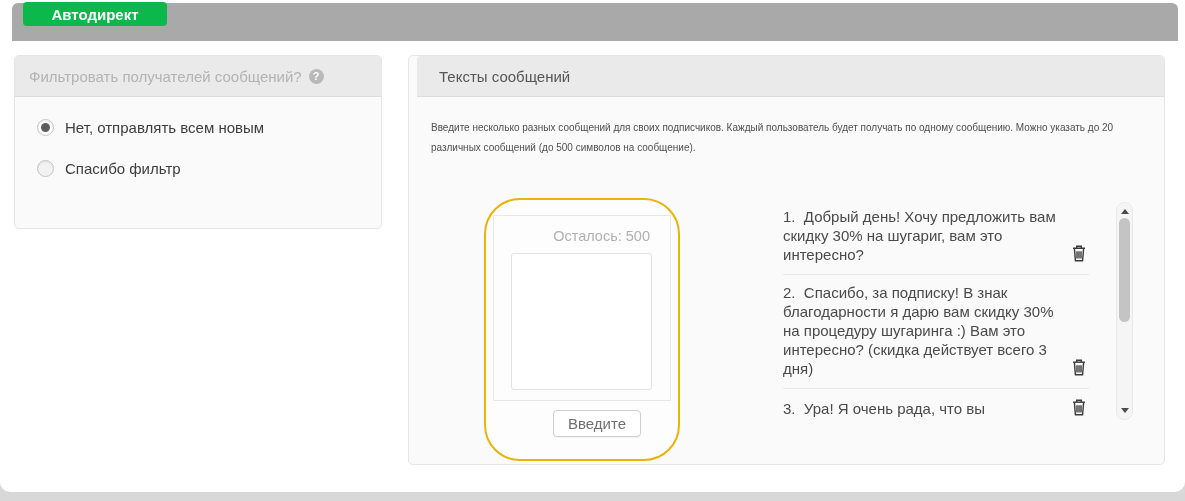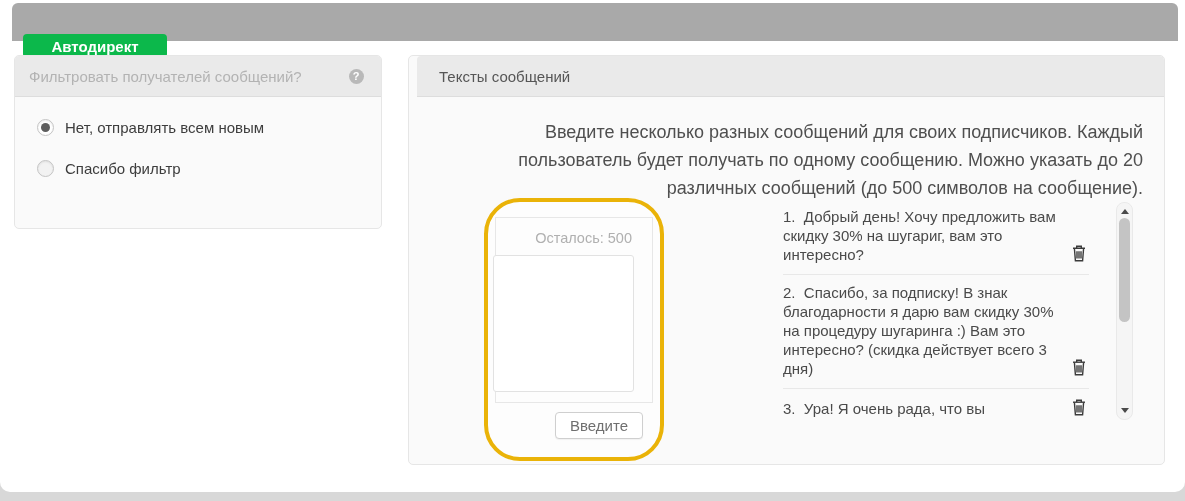--- a/index.html
+++ b/index.html
@@ -8,30 +8,30 @@
 
   .card { position:absolute; left:0; top:0; width:1185px; height:492px;
     background:#ffffff; border-radius:0 0 10px 10px; }
 
   
   .tabbar { position:absolute; left:12px; top:3px; width:1166px; height:38px;
     background:#a9a9a9; border-radius:6px 6px 0 0; }
   .tab { position:absolute; left:23px; top:2px; width:144px; height:24px;
     background:#0cb84b; border-radius:4px; color:#ffffff; font-weight:bold;
     font-size:15px; display:flex; align-items:center; justify-content:center;
-    cursor:pointer;margin-top:32px; }
+    cursor:pointer; }
 
   
   .panel { position:absolute; border:1px solid #e6e6e6; border-radius:5px;
     background:#fafafa; }
   .panel-head { height:41px; background:#eaeaea; border-bottom:1px solid #dddddd;
     border-radius:4px 4px 0 0; display:flex; align-items:center;
     font-size:15px; }
   .panel-left { left:14px; top:55px; width:368px; height:174px; }
-  .panel-left .panel-head { padding-left:14px; color:#b3b3b3;gap:40px; }
+  .panel-left .panel-head { padding-left:14px; color:#b3b3b3; }
   .panel-right { left:408px; top:55px; width:757px; height:410px; overflow:hidden;padding-left:8px; }
   .panel-right .panel-head { padding-left:22px; color:#565656; }
 
   .qicon { display:inline-block; width:15px; height:15px; margin-left:7px;
     border-radius:50%; background:#b9b9b9; color:#ffffff; font-size:11px;
     font-weight:bold; text-align:center; line-height:15px; cursor:pointer; }
 
   
   .radio-row { display:flex; align-items:center; margin:19px 0 0 22px;
     cursor:pointer; height:22px; }
@@ -39,25 +39,25 @@
   .radio { width:17px; height:17px; border-radius:50%; border:1px solid #c4c4c4;
     background:#f2f2f2; margin-right:11px; position:relative; flex:0 0 auto;
     box-shadow: inset 0 1px 2px rgba(0,0,0,0.08); }
   .radio.checked { background:#ffffff; }
   .radio.checked::after { content:""; position:absolute; left:3px; top:3px;
     width:9px; height:9px; border-radius:50%; background:#5d5d5d; }
   .radio-label { font-size:15px; color:#3d3d3d; }
 
   
   .intro { position:absolute; left:22px; top:62px; width:712px;
-    font-size:18px; line-height:28px; color:#4f4f4f;text-align:right; }
-
-  
-  .phone { position:absolute; left:75px; top:142px; width:180px; height:263px;
-    background:#fdfdfd; border:4px solid #eab308; border-radius:36px; }
+    font-size:10px; line-height:20px; color:#4f4f4f; }
+
+  
+  .phone { position:absolute; left:75px; top:142px; width:196px; height:263px;
+    background:#fdfdfd; border:2px solid #eab308; border-radius:36px; }
   .screen { position:absolute; left:7px; right:7px; top:15px; height:186px;
     border:1px solid #e7e7e7; }
   .chars-left { position:absolute; right:28px; top:28px; font-size:14.5px;
     color:#b0b0b0; }
   .compose-area { position:absolute; right:26px; top:53px; width:141px;
     height:137px; background:#ffffff; border:1px solid #e2e2e2;
     border-radius:3px; resize:none; outline:none; font-family:"Liberation Sans",sans-serif; }
   .add-btn { position:absolute; left:67px; top:210px; width:88px; height:27px;
     background:#ffffff; border:1px solid #cfcfcf; border-radius:4px;
     color:#6f6f6f; font-size:15px; font-family:"Liberation Sans",sans-serif;

